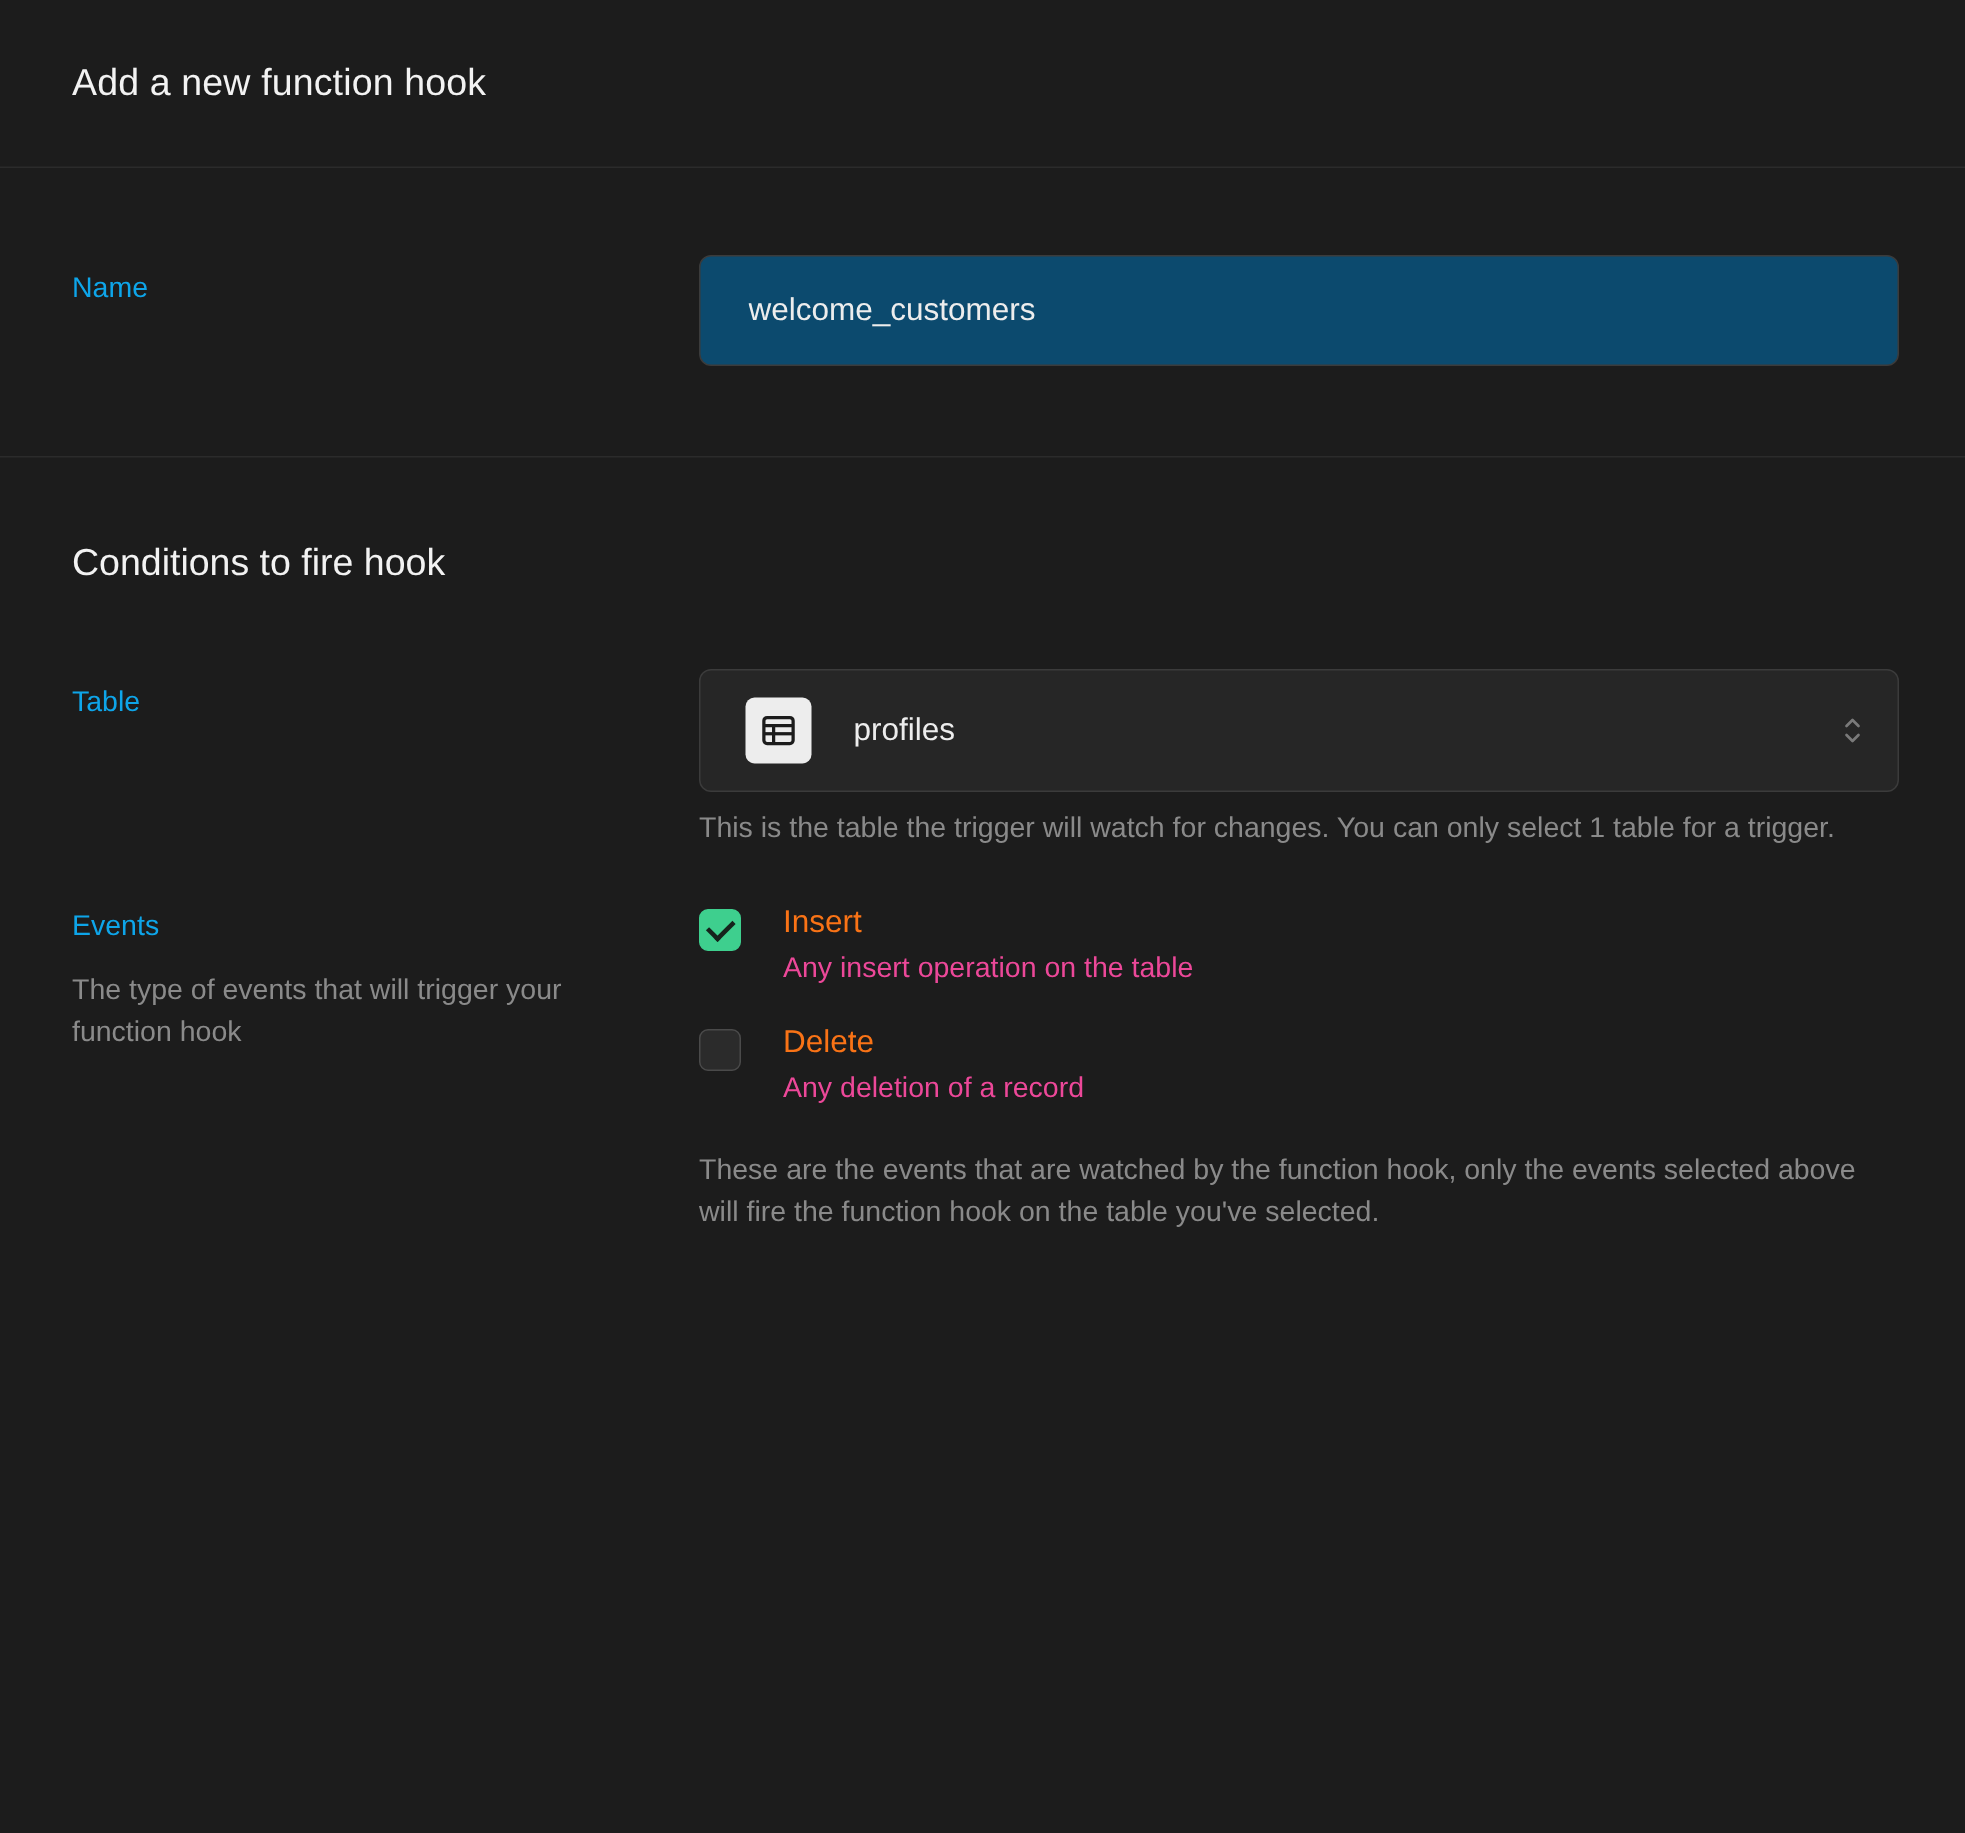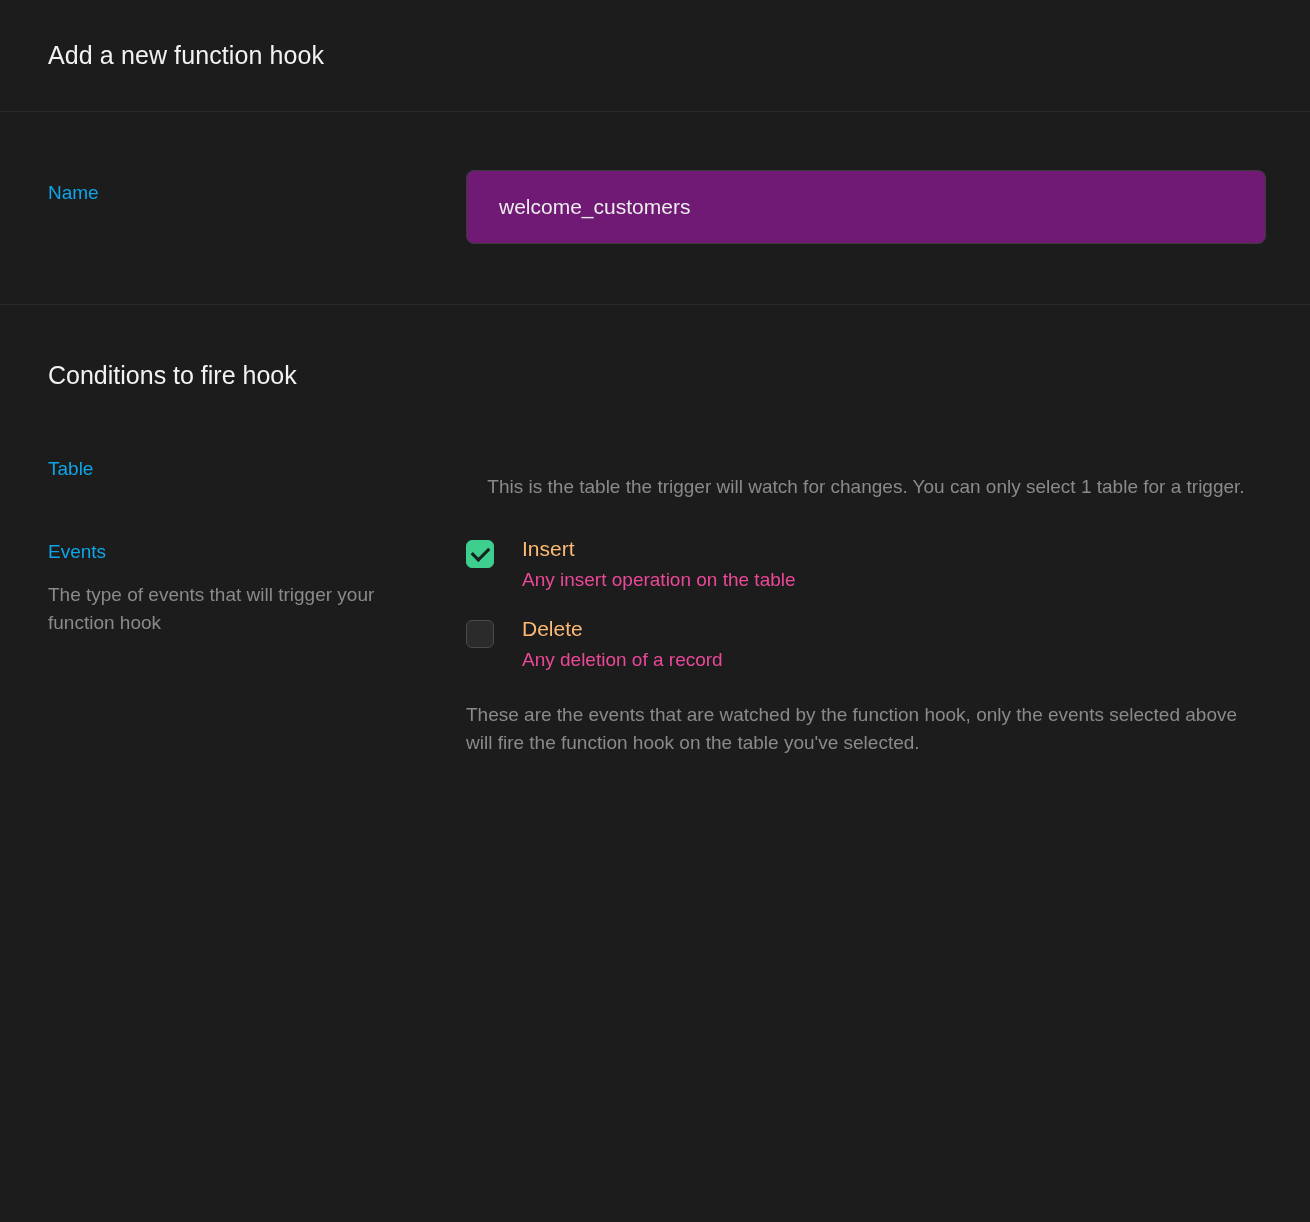--- a/index.html
+++ b/index.html
@@ -56,21 +56,21 @@
     color: #0ea5e9;
     font-weight: 400;
   }
   .field-control-col {
     flex: 1;
   }
   .text-input {
     box-sizing: border-box;
     width: 800px;
     height: 74px;
-    background: #701a75;
+    background: #0c4a6e;
     border: 1px solid #3b3b3b;
     border-radius: 8px;
     color: #ededed;
     font-size: 21px;
     font-family: "Liberation Sans", sans-serif;
     padding: 16px 32px;
     outline: none;
   }
   .text-input::placeholder { color: #6e6e6e; }
 
@@ -125,22 +125,21 @@
     display: flex;
     flex-direction: column;
     line-height: 9px;
     font-size: 15px;
   }
   .helper-text {
     width: 800px;
     font-size: 19px;
     line-height: 1.42;
     color: #8a8a8a;
-    margin-top: 28px;
-    text-align: center;
+    margin-top: 12px;
   }
 
   
   .row-events { margin-top: 8px; }
   .events-label-col {
     width: 418px;
     flex: none;
     padding-top: 4px;
   }
   .events-desc {
@@ -180,21 +179,21 @@
     content: "";
     width: 8px;
     height: 14px;
     border: solid #16231c;
     border-width: 0 3px 3px 0;
     transform: rotate(45deg) translate(-1px, -1px);
   }
   .event-texts { margin-left: 28px; }
   .event-title {
     font-size: 21px;
-    color: #fdba74;
+    color: #f97316;
     line-height: 1.1;
   }
   .event-sub {
     font-size: 19px;
     color: #ec4899;
     margin-top: 9px;
   }
   .events-footnote {
     width: 790px;
     font-size: 19px;
@@ -222,20 +221,37 @@
   </div>
 
   <div class="section-conditions">
     <div class="section-heading">Conditions to fire hook</div>
 
     <div class="row row-table">
       <div class="field-label-col">
         <div class="field-label">Table</div>
       </div>
       <div class="field-control-col">
+        <div class="select-box">
+          <span class="table-icon">
+            <svg width="26" height="26" viewBox="0 0 24 24" fill="none" stroke="#1c1c1c" stroke-width="2">
+              <rect x="3" y="4" width="18" height="16" rx="2"></rect>
+              <line x1="3" y1="9" x2="21" y2="9"></line>
+              <line x1="3" y1="14" x2="21" y2="14"></line>
+              <line x1="9" y1="9" x2="9" y2="20"></line>
+            </svg>
+          </span>
+          <span class="select-value">profiles</span>
+          <span class="chevrons">
+            <svg width="16" height="26" viewBox="0 0 16 26" fill="none" stroke="#7a7a7a" stroke-width="1.8" stroke-linecap="round" stroke-linejoin="round">
+              <polyline points="4,10 8,6 12,10"></polyline>
+              <polyline points="4,16 8,20 12,16"></polyline>
+            </svg>
+          </span>
+        </div>
         <div class="helper-text">This is the table the trigger will watch for changes. You can only select 1 table for a trigger.</div>
       </div>
     </div>
 
     <div class="row row-events">
       <div class="events-label-col">
         <div class="field-label">Events</div>
         <div class="events-desc">The type of events that will trigger your function hook</div>
       </div>
       <div class="events-col">

